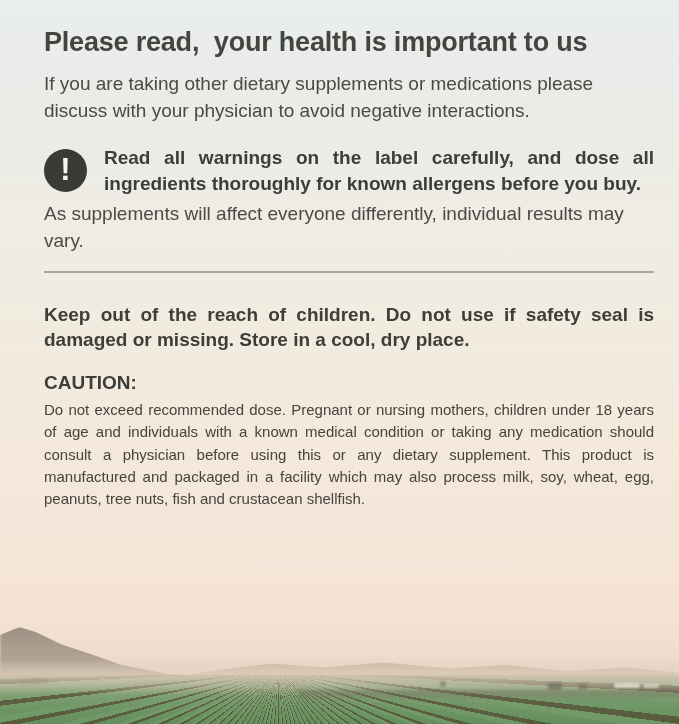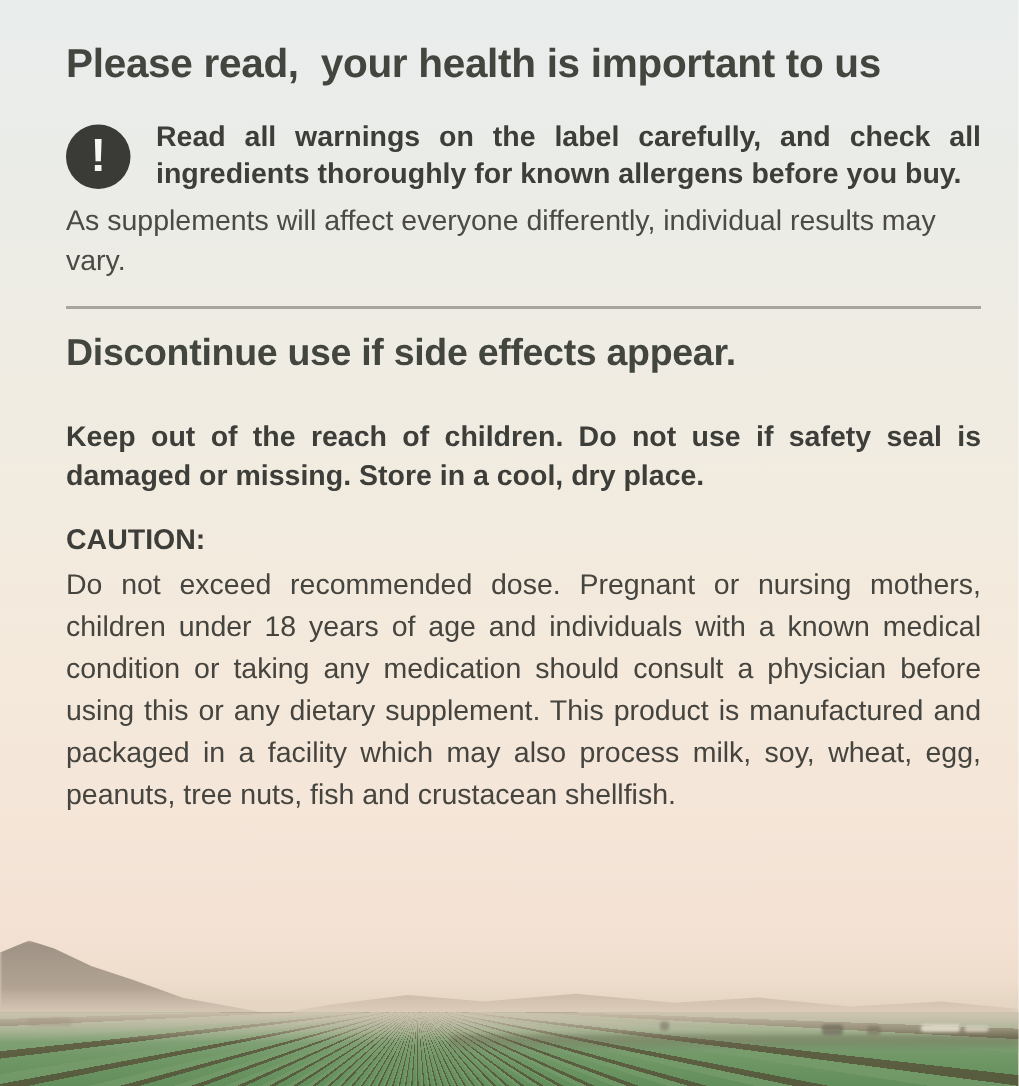--- a/index.html
+++ b/index.html
@@ -35,21 +35,21 @@
   }
   .vary-text{margin-top:4px;}
   .divider{margin-top:16px;border:none;border-top:2px solid #a6a59f;height:0;}
   h2.sub-title{margin:15px 0 0 0;font-size:25px;font-weight:bold;color:#42463f;letter-spacing:-0.2px;}
   .keep-out{
     margin-top:29px;font-size:19px;font-weight:bold;color:#3d3d39;
     line-height:1.36;text-align:justify;
   }
   .caution-label{margin-top:8px;font-size:19px;font-weight:bold;color:#3d3d39;}
   .caution-text{
-    margin-top:5px;font-size:19px;color:#45443f;line-height:1.48;
+    margin-top:5px;font-size:15px;color:#45443f;line-height:1.48;
     text-align:justify;
   }
   
   .photo{position:absolute;left:0;bottom:0;width:679px;height:215px;z-index:1;}
   .sky{
     position:absolute;inset:0;
     background:linear-gradient(180deg,
       rgba(244,233,221,0) 0%, rgba(245,229,216,.55) 30%,
       #f3e2d4 52%, #efddcd 66%, #e7d6c4 76%, #ded0bd 82%);
   }
@@ -101,33 +101,33 @@
 </style>
 </head>
 <body>
 
 <div class="page">
 
   <div class="content">
 
     <h1 class="title">Please read,  your health is important to us</h1>
 
+    <p class="body-text">If you are taking other dietary supplements or medications please discuss with your physician to avoid negative interactions.</p>
 
     <div class="warn-row">
       <div class="warn-icon">
         <span>!</span>
       </div>
-      <div class="warn-text">Read all warnings on the label carefully, and check all ingredients thoroughly for known allergens before you buy.</div>
+      <div class="warn-text">Read all warnings on the label carefully, and dose all ingredients thoroughly for known allergens before you buy.</div>
     </div>
 
     <p class="body-text vary-text">As supplements will affect everyone differently, individual results may vary.</p>
 
     <hr class="divider">
 
-    <h2 class="sub-title">Discontinue use if side effects appear.</h2>
 
     <p class="keep-out">Keep out of the reach of children. Do not use if safety seal is damaged or missing. Store in a cool, dry place.</p>
 
     <div class="caution-label">CAUTION:</div>
     <p class="caution-text">Do not exceed recommended dose. Pregnant or nursing mothers, children under 18 years of age and individuals with a known medical condition or taking any medication should consult a physician before using this or any dietary supplement. This product is manufactured and packaged in a facility which may also process milk, soy, wheat, egg, peanuts, tree nuts, fish and crustacean shellfish.</p>
 
   </div>
 
   <div class="photo" title="Hazy sunrise over farmland with converging green crop rows and distant hills on the left">
     <div class="sky"></div>

